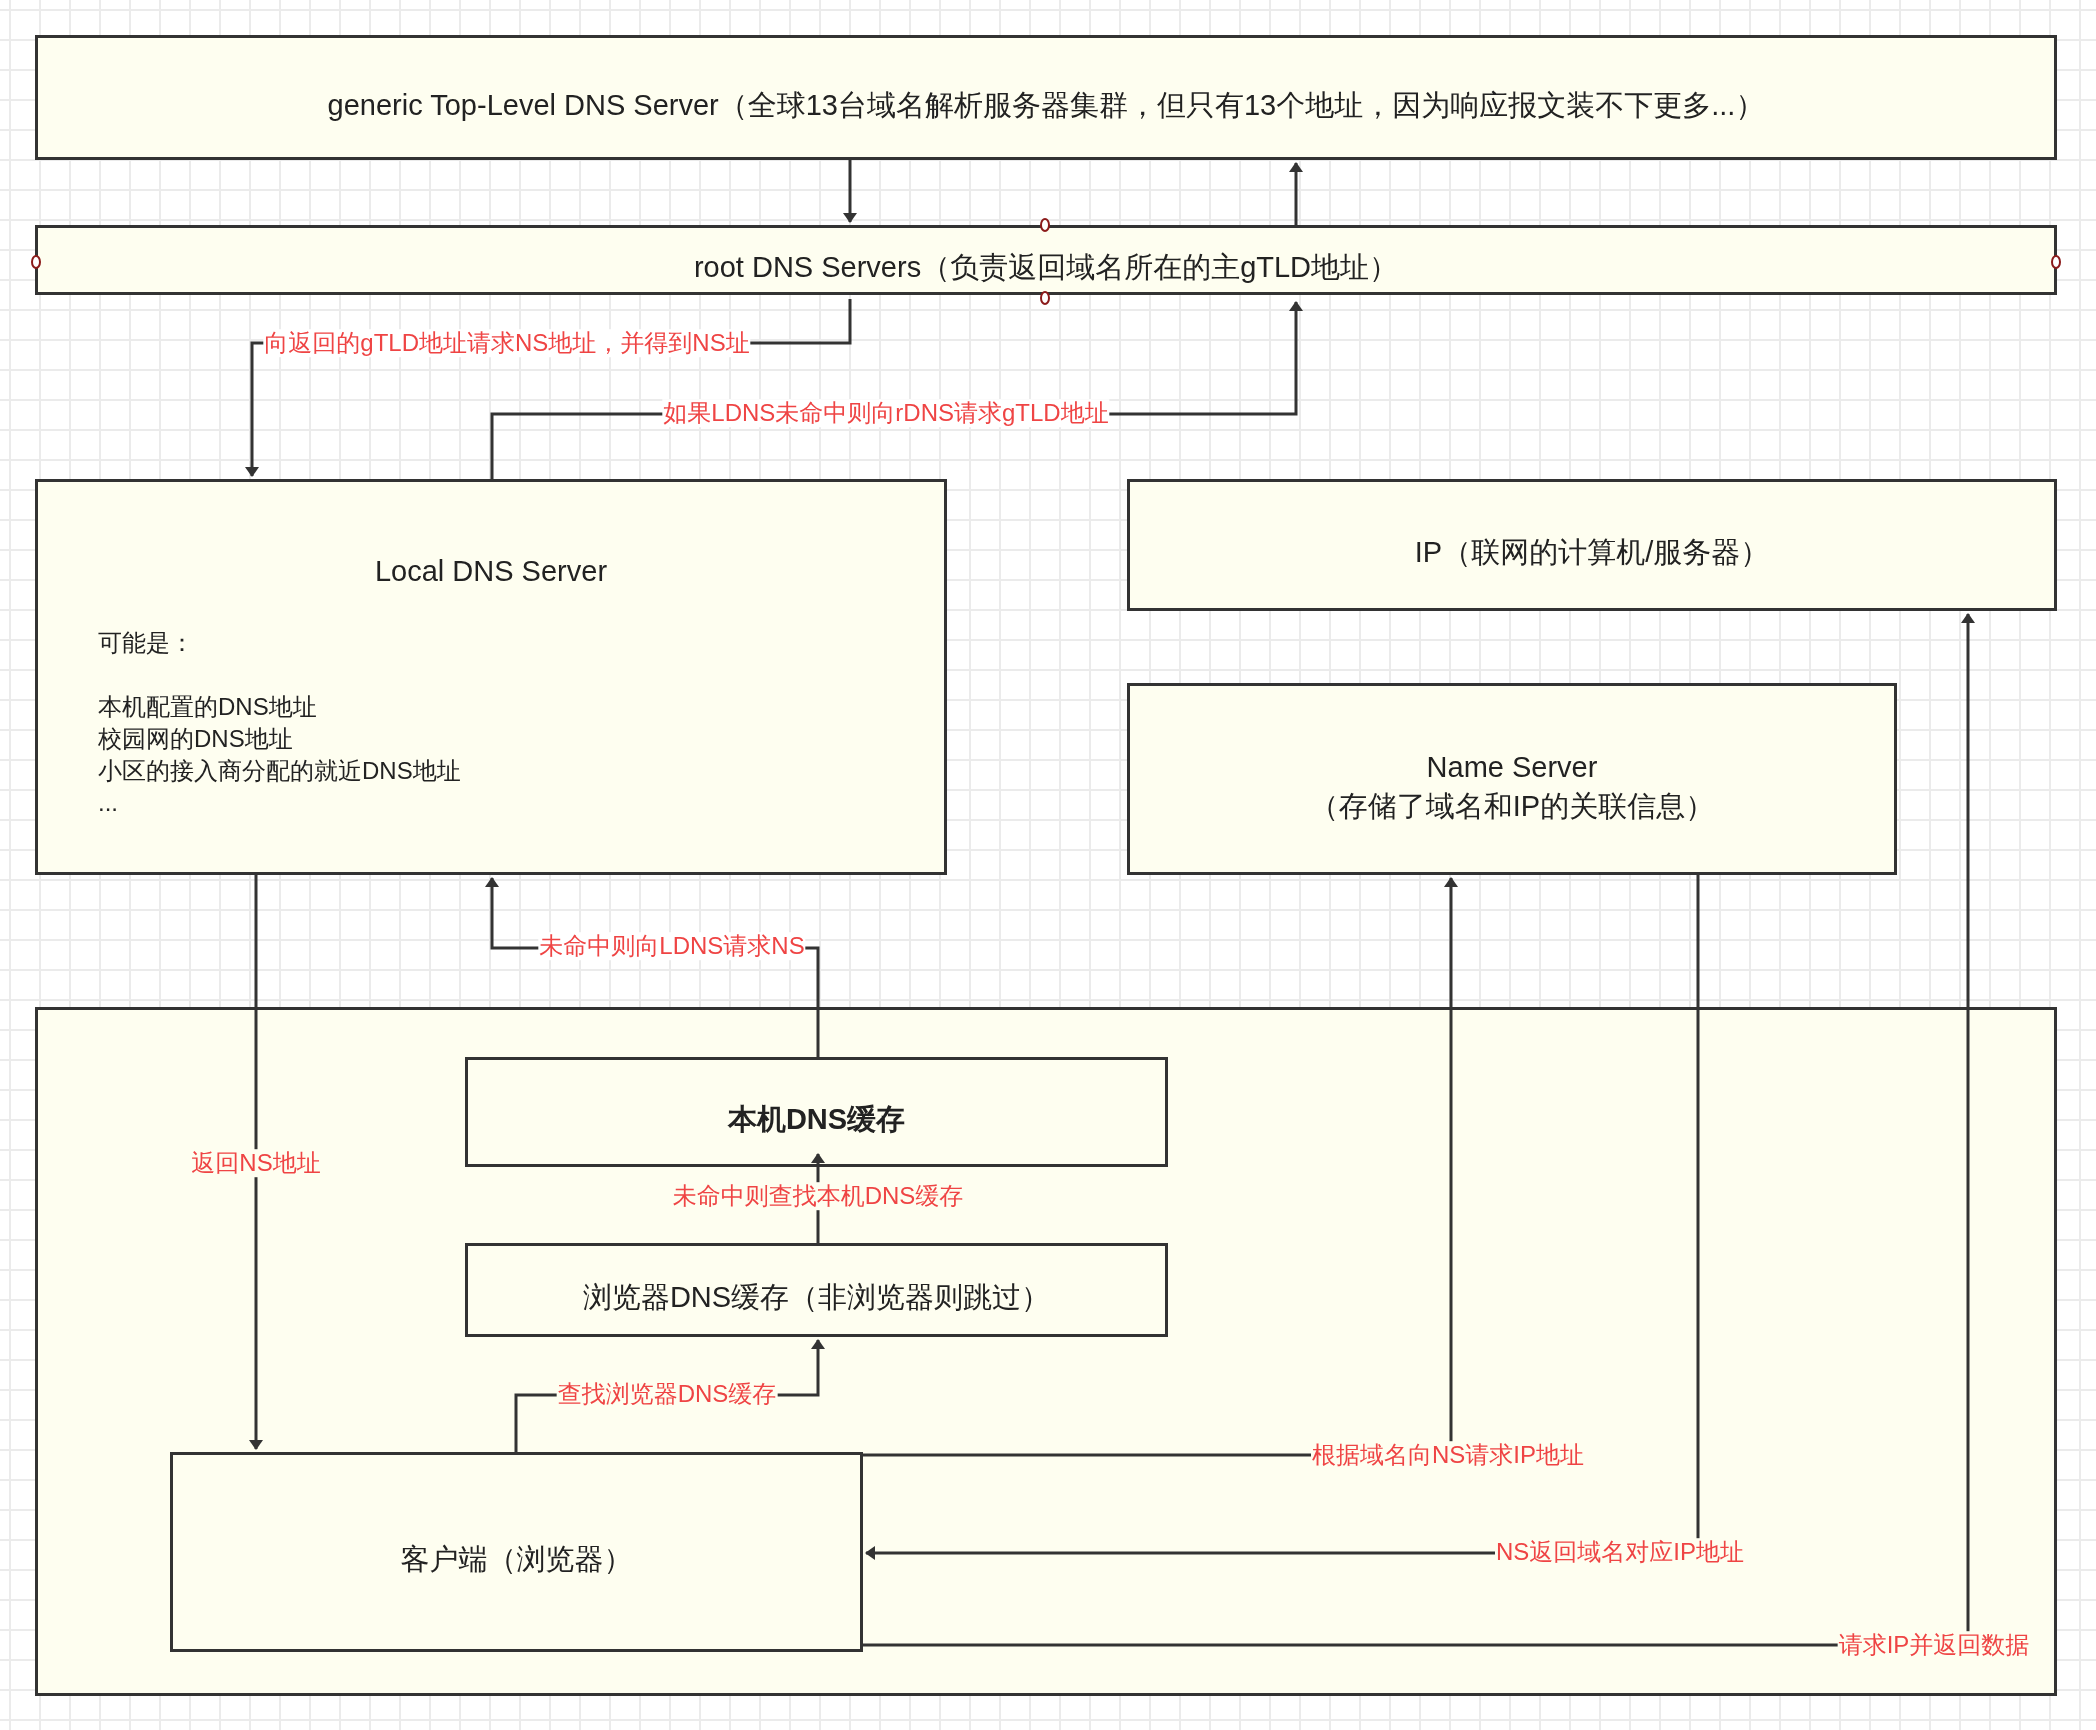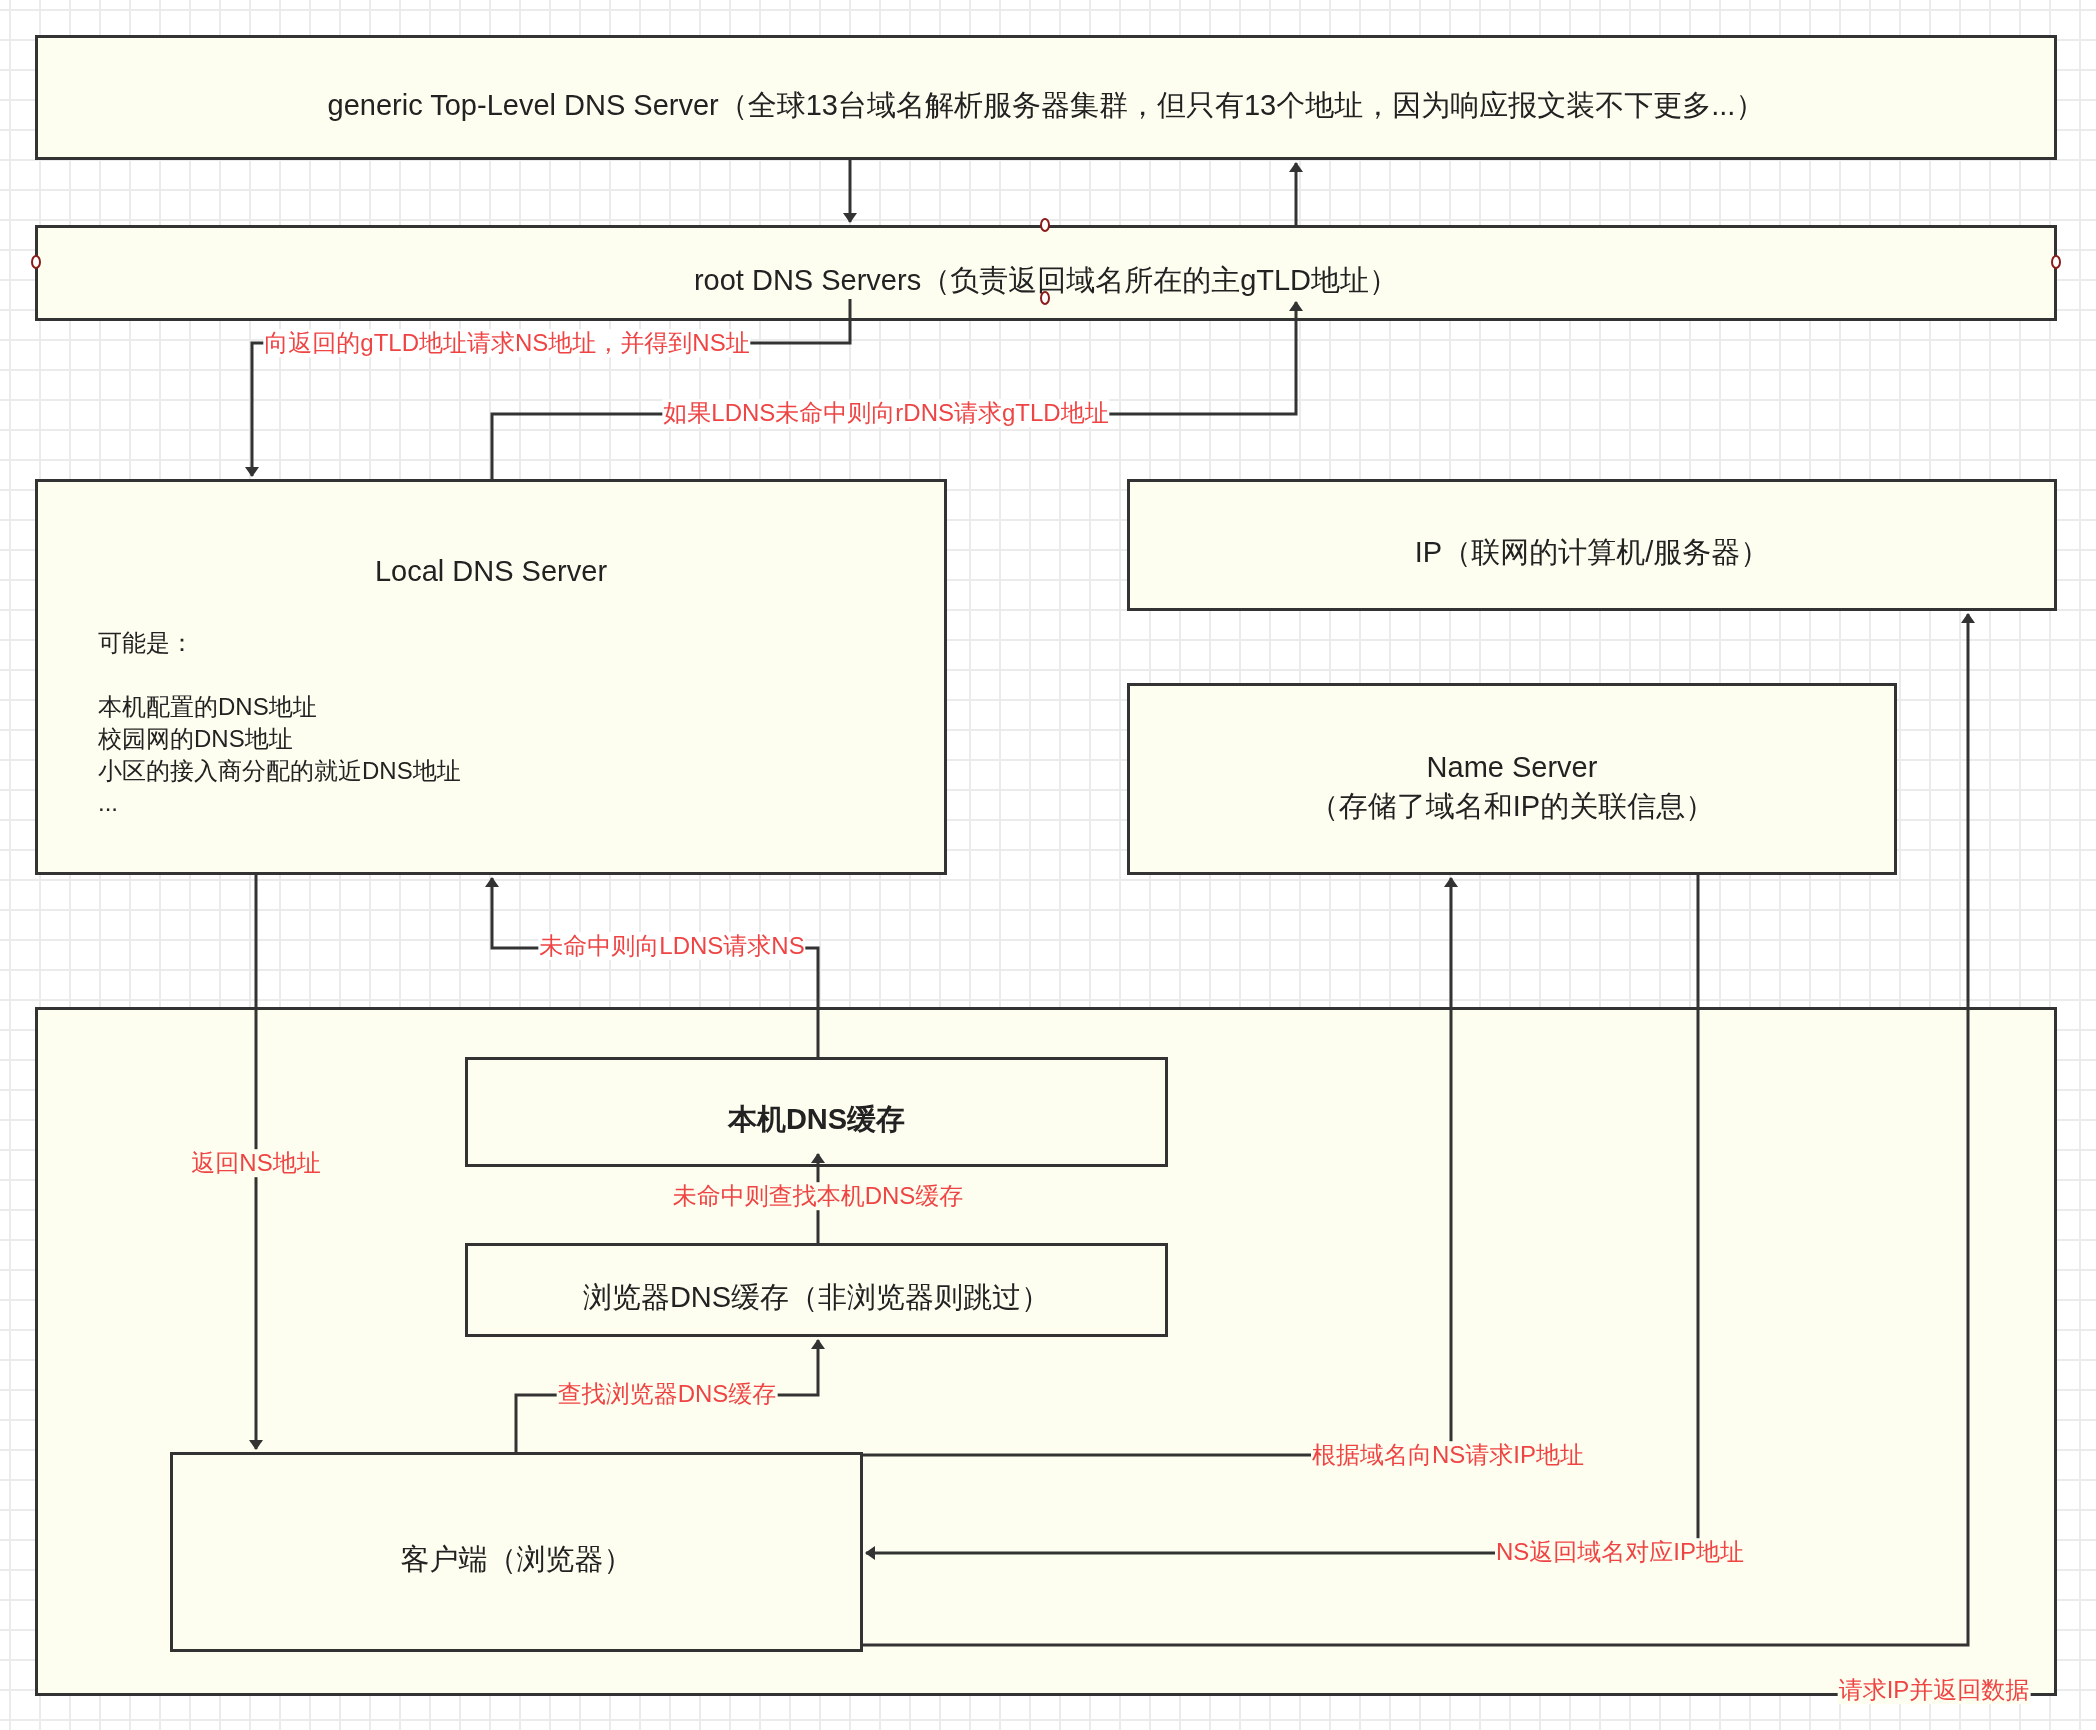--- a/index.html
+++ b/index.html
@@ -35,21 +35,21 @@
 </style>
 </head>
 <body>
 
 <div class="box" style="left:35px; top:1007px; width:2022px; height:689px;"></div>
 
 <div class="box" style="left:35px; top:35px; width:2022px; height:125px;">
   <span class="t">generic Top-Level DNS Server（全球13台域名解析服务器集群，但只有13个地址，因为响应报文装不下更多...）</span>
 </div>
 
-<div class="box" style="left:35px; top:225px; width:2022px; height:96px;">
+<div class="box" style="left:35px; top:225px; width:2022px; height:70px;">
   <span class="t">root DNS Servers（负责返回域名所在的主gTLD地址）</span>
 </div>
 
 <div class="box" style="left:35px; top:479px; width:912px; height:396px; display:block;">
   <div id="local-title">Local DNS Server</div>
   <div id="local-list">可能是：
 
 本机配置的DNS地址
 校园网的DNS地址
 小区的接入商分配的就近DNS地址
@@ -115,13 +115,13 @@
 <div class="handle" style="left:1045px; top:298px;"></div>
 
 <div class="lbl" style="left:507px; top:343px;">向返回的gTLD地址请求NS地址，并得到NS址</div>
 <div class="lbl" style="left:886px; top:413px;">如果LDNS未命中则向rDNS请求gTLD地址</div>
 <div class="lbl" style="left:672px; top:946px;">未命中则向LDNS请求NS</div>
 <div class="lbl" style="left:256px; top:1163px; background:#fefef0;">返回NS地址</div>
 <div class="lbl" style="left:818px; top:1196px; background:#fefef0;">未命中则查找本机DNS缓存</div>
 <div class="lbl" style="left:667px; top:1394px; background:#fefef0;">查找浏览器DNS缓存</div>
 <div class="lbl" style="left:1448px; top:1455px; background:#fefef0;">根据域名向NS请求IP地址</div>
 <div class="lbl" style="left:1620px; top:1552px; background:#fefef0;">NS返回域名对应IP地址</div>
-<div class="lbl" style="left:1934px; top:1690px; background:#fefef0;">请求IP并返回数据</div>
+<div class="lbl" style="left:1934px; top:1645px; background:#fefef0;">请求IP并返回数据</div>
 
 </body></html>

